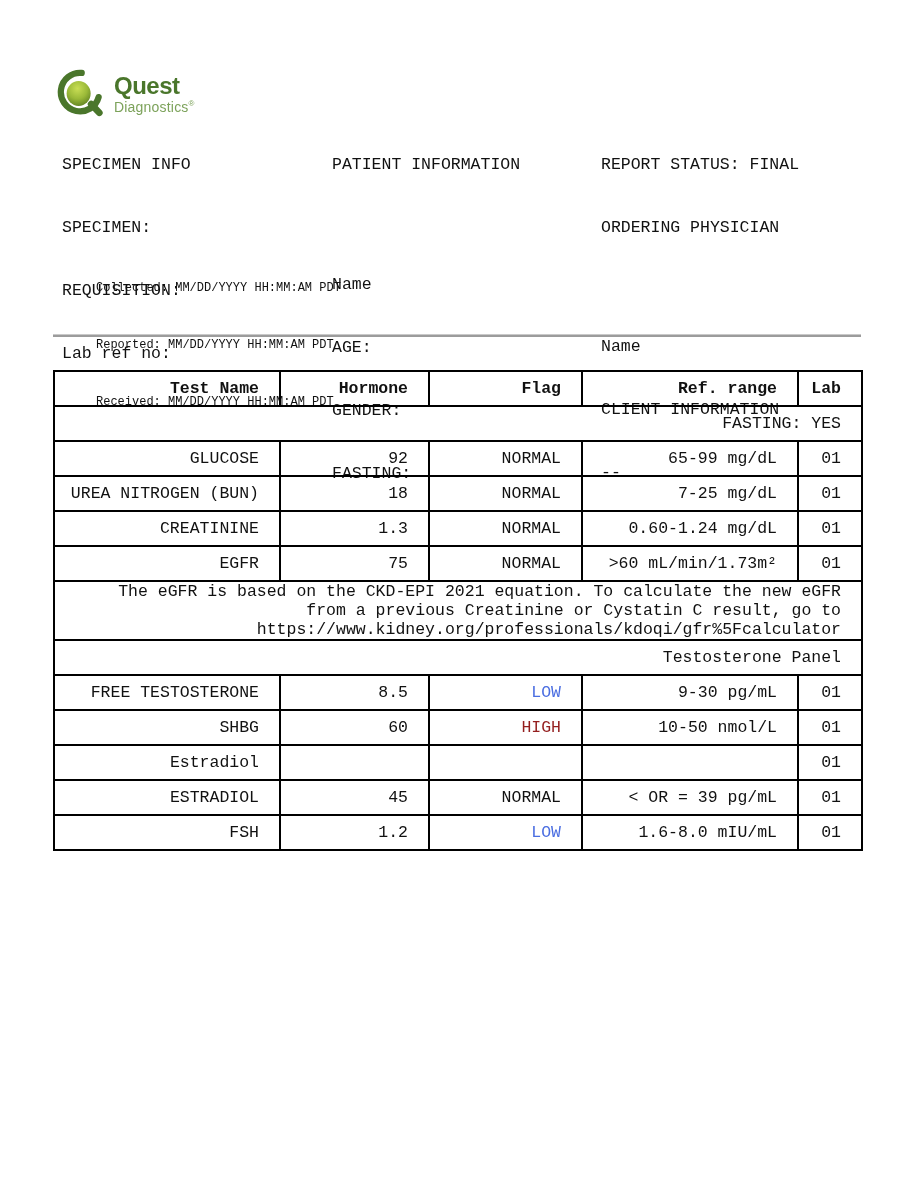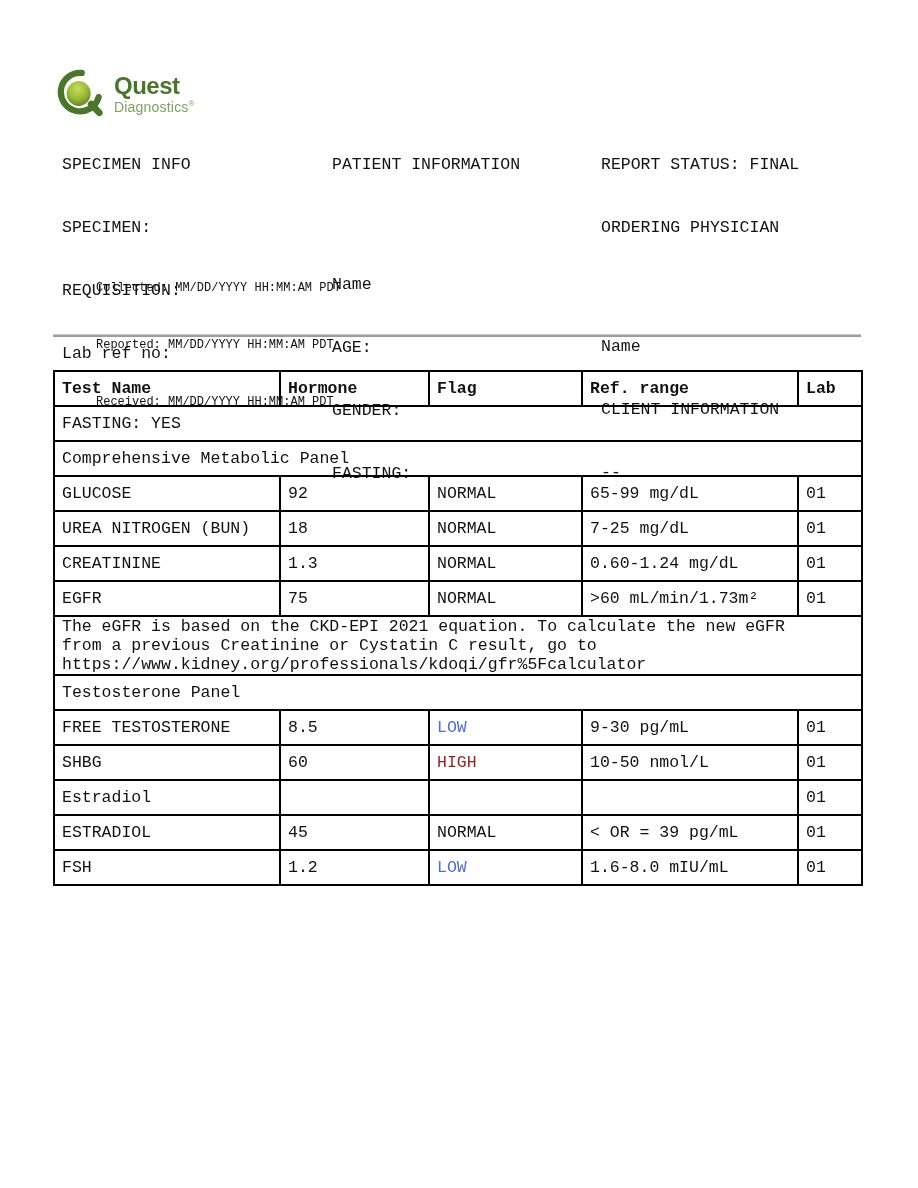--- a/index.html
+++ b/index.html
@@ -29,22 +29,22 @@
   .hcol .bold{font-weight:normal;}
   .spacer15{height:15px;}
   .spacer14{height:14px;}
   .dates{font-size:12px;line-height:19px;white-space:pre;margin-left:34px;}
   
   .rule{left:53px;top:334px;width:808px;height:3px;background:var(--rule_gray);border-top:1px solid #c9c9c9;box-sizing:border-box;}
   
   .results{border-collapse:collapse;table-layout:fixed;width:808px;}
   .results th,.results td{
     border:2px solid var(--border_black);
-    font-size:16.5px;font-weight:normal;text-align:left;
-    padding:0 4px 0 7px;height:33px;vertical-align:middle;
+    font-size:16.5px;font-weight:normal;text-align:right;
+    padding:0 20px 0 7px;height:33px;vertical-align:middle;
     white-space:pre;overflow:hidden;
   }
   .results th{font-weight:bold;}
   .section-cell{font-weight:bold;}
   .note-cell{height:106px;vertical-align:top;padding-top:5px;line-height:19px;}
   .flag-low{color:var(--flag_low);font-weight:bold;}
   .flag-high{color:var(--flag_high);font-weight:bold;}
 </style>
 </head>
 <body>
@@ -118,23 +118,20 @@
         <th>Flag</th>
         <th>Ref. range</th>
         <th>Lab</th>
       </tr>
     </thead>
     <tbody>
         <tr>
           <td class="info-cell" colspan="5">FASTING: YES</td>
         </tr>
         <tr>
-          <td class="section-cell" colspan="5">Comprehensive Metabolic Panel</td>
-        </tr>
-        <tr>
           <td>GLUCOSE</td>
           <td>92</td>
           <td>NORMAL</td>
           <td>65-99 mg/dL</td>
           <td>01</td>
         </tr>
         <tr>
           <td>UREA NITROGEN (BUN)</td>
           <td>18</td>
           <td>NORMAL</td>

